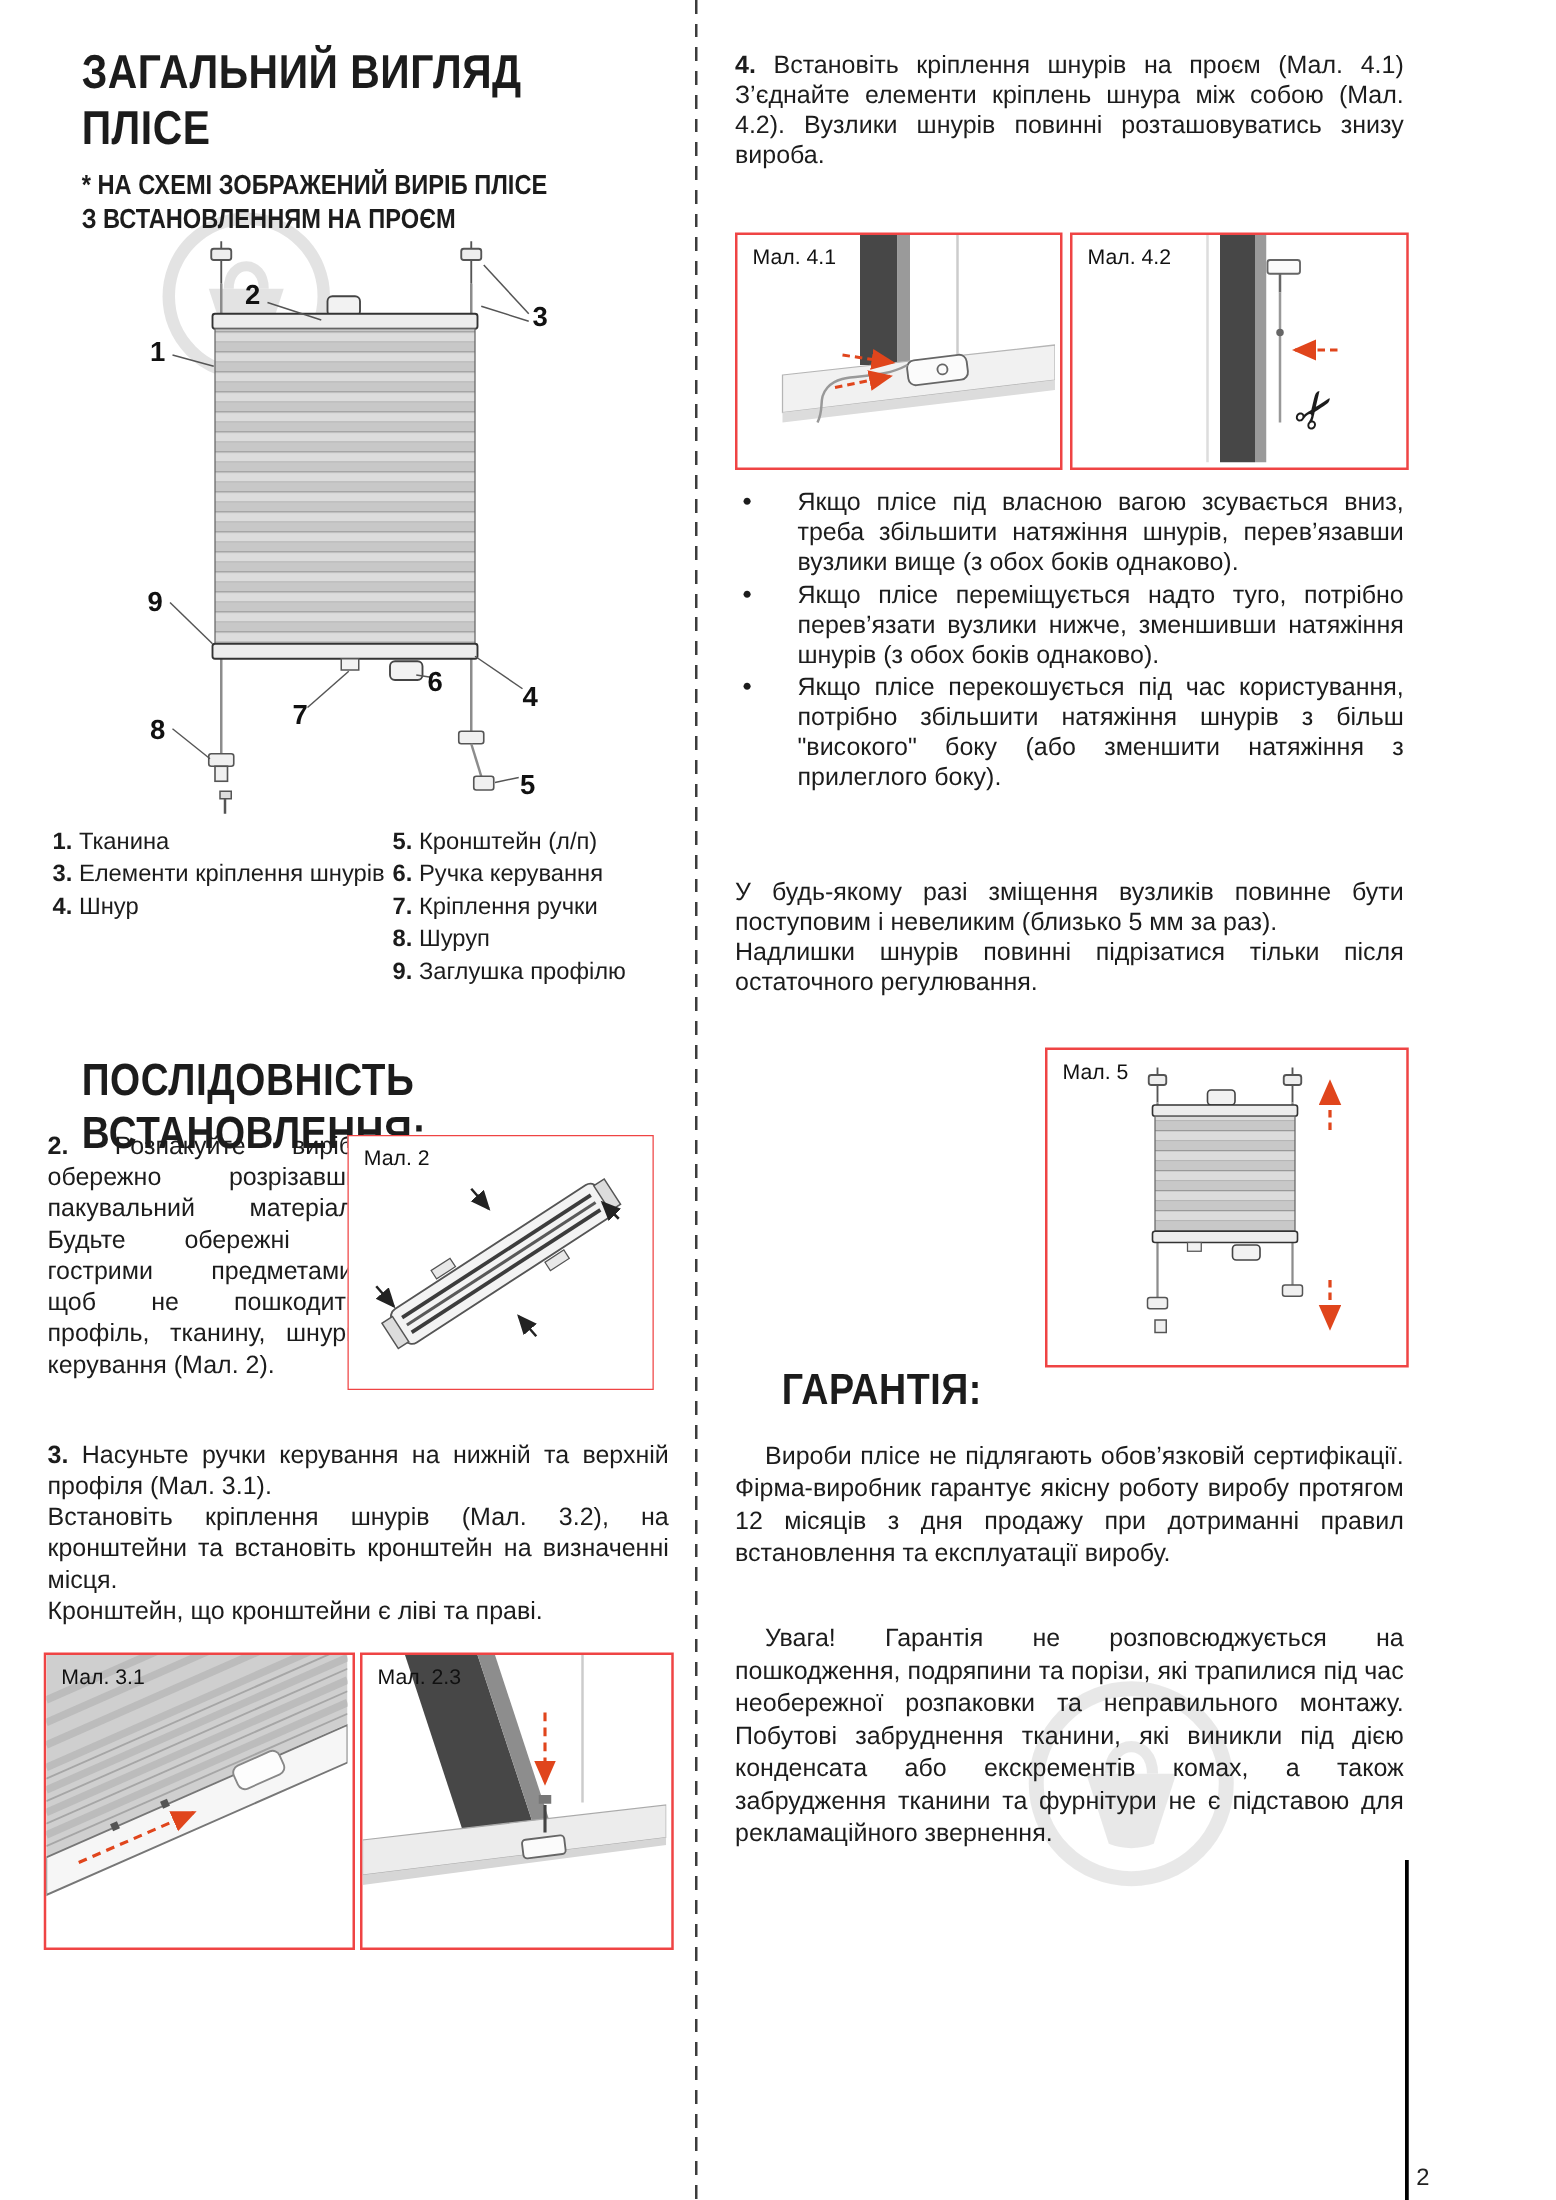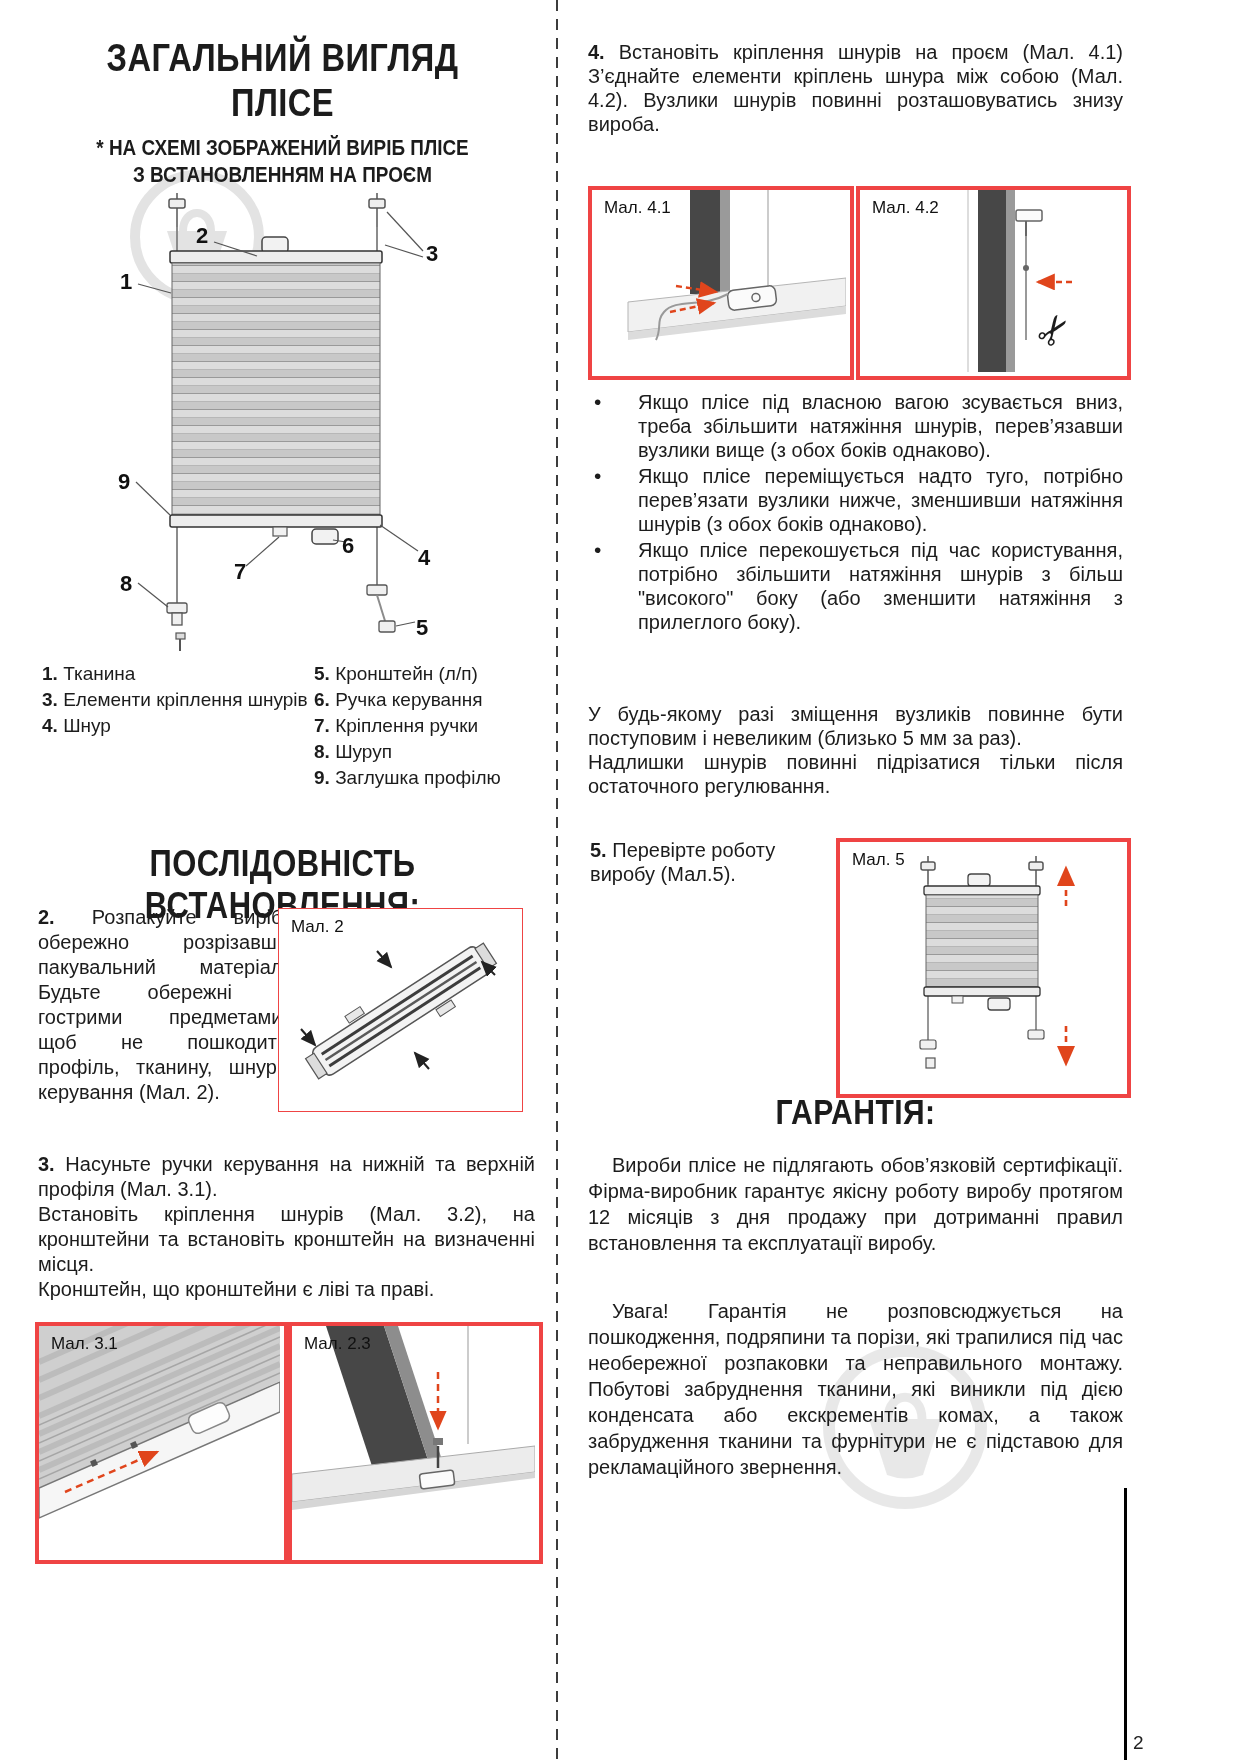--- a/index.html
+++ b/index.html
@@ -2,39 +2,39 @@
 <html><head>
 <meta charset="utf-8">
 <style>
   html,body{margin:0;padding:0}
   body{
     width:1245px;height:1760px;position:relative;background:#ffffff;
     font-family:"Liberation Sans",sans-serif;color:#1c1c1c;overflow:hidden;
   }
   .abs{position:absolute}
   .b{font-weight:bold}
-  .center{text-align:center}
+  .center{}
   .just{text-align:justify}
   .cond{transform:scaleX(.86);transform-origin:center top}
   .col{position:absolute;top:0;height:1760px}
   .col-left{left:30px;width:505px}
   .col-right{left:588px;width:535px}
   .divider{position:absolute;left:556px;top:0;width:2px;height:1760px;
     background:repeating-linear-gradient(to bottom,#3c3c3c 0 11px,transparent 11px 19px)}
   .title-line{font-size:38px;font-weight:bold;line-height:45px;letter-spacing:.5px}
   .subtitle-line{font-size:22px;font-weight:bold;line-height:27px}
   .section-title{font-size:36px;font-weight:bold;letter-spacing:.5px}
   .warranty-title{font-size:35px;font-weight:bold;letter-spacing:.5px}
   .body-l{font-size:20px;line-height:25px}
   .body-r{font-size:20px;line-height:24px}
   .legend{display:flex;font-size:19px;line-height:23px}
   .legend-col1{width:272px;flex:none}
   .legend-col2{flex:1}
   .legend-item{padding-left:28px;text-indent:-28px;margin-bottom:3px}
-  .fig{position:absolute;border:4px solid #ef4444;background:#ffffff;overflow:hidden}
+  .fig{position:absolute;border:2px solid #ef4444;background:#ffffff;overflow:hidden}
   .figcap{position:absolute;top:8px;left:12px;font-size:17px;color:#111;z-index:2}
   .bullet{display:flex;margin-bottom:2px}
   .bm{width:44px;flex:none;padding-left:6px;font-size:21px}
   .bt{flex:1;text-align:justify}
   .indent{text-indent:24px}
   .pagenum{font-size:19px;color:#222}
   .edge-line{position:absolute;left:1124px;top:1488px;width:3px;height:272px;background:#000}
 </style>
 </head>
 <body>
@@ -297,24 +297,20 @@
       <span class="bm">•</span>
       <span class="bt">Якщо плісе перекошується під час користування, потрібно збільшити натяжіння шнурів з більш "високого" боку (або зменшити натяжіння з прилеглого боку).</span>
     </div>
   </div>
 
   <div class="abs just body-r" style="top:702px;left:0;width:535px">
     <div>У будь-якому разі зміщення вузликів повинне бути поступовим і невеликим (близько 5 мм за раз).</div>
     <div>Надлишки шнурів повинні підрізатися тільки після остаточного регулювання.</div>
   </div>
 
-  <div class="abs body-r" style="top:838px;left:2px;width:238px">
-    <span class="b">5.</span>
-    <span>Перевірте роботу виробу (Мал.5).</span>
-  </div>
   <div class="fig" style="top:838px;left:248px;width:287px;height:252px">
     <span class="figcap">Мал. 5</span>
     <svg width="283" height="248" viewBox="0 0 283 248">
       <g stroke="#555" stroke-width="1.5" fill="#eee">
         <line x1="88" y1="14" x2="88" y2="42"></line>
         <rect x="81" y="20" width="14" height="8" rx="2"></rect>
         <line x1="196" y1="14" x2="196" y2="42"></line>
         <rect x="189" y="20" width="14" height="8" rx="2"></rect>
       </g>
       <line x1="88" y1="42" x2="88" y2="198" stroke="#8c8c8c" stroke-width="1.8"></line>

